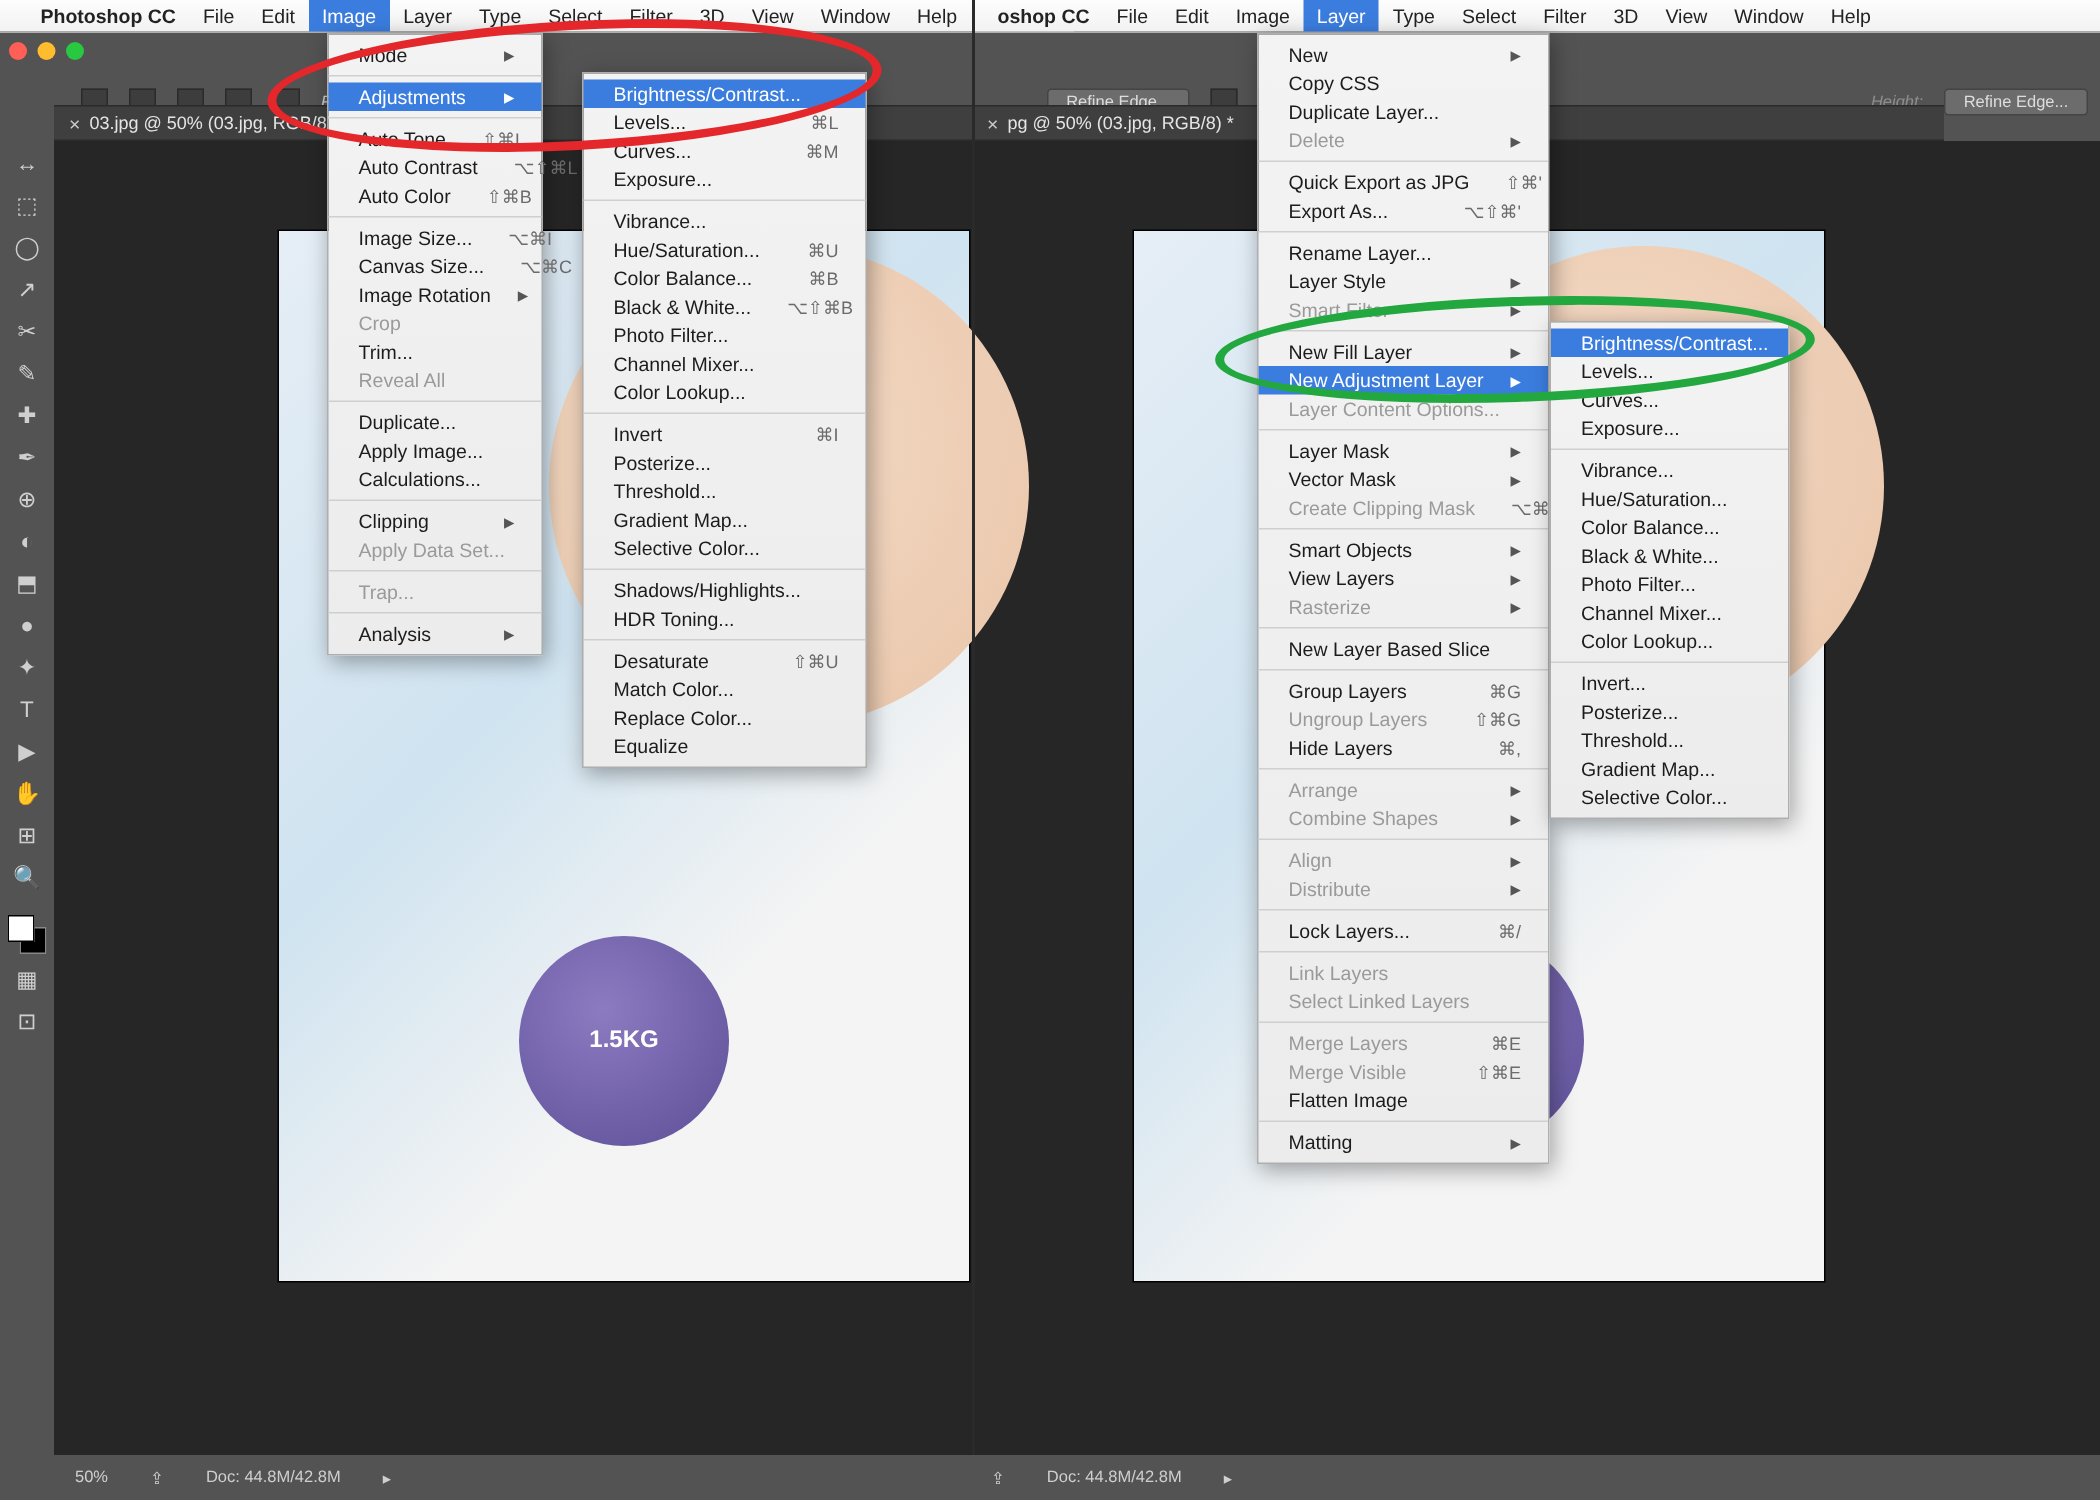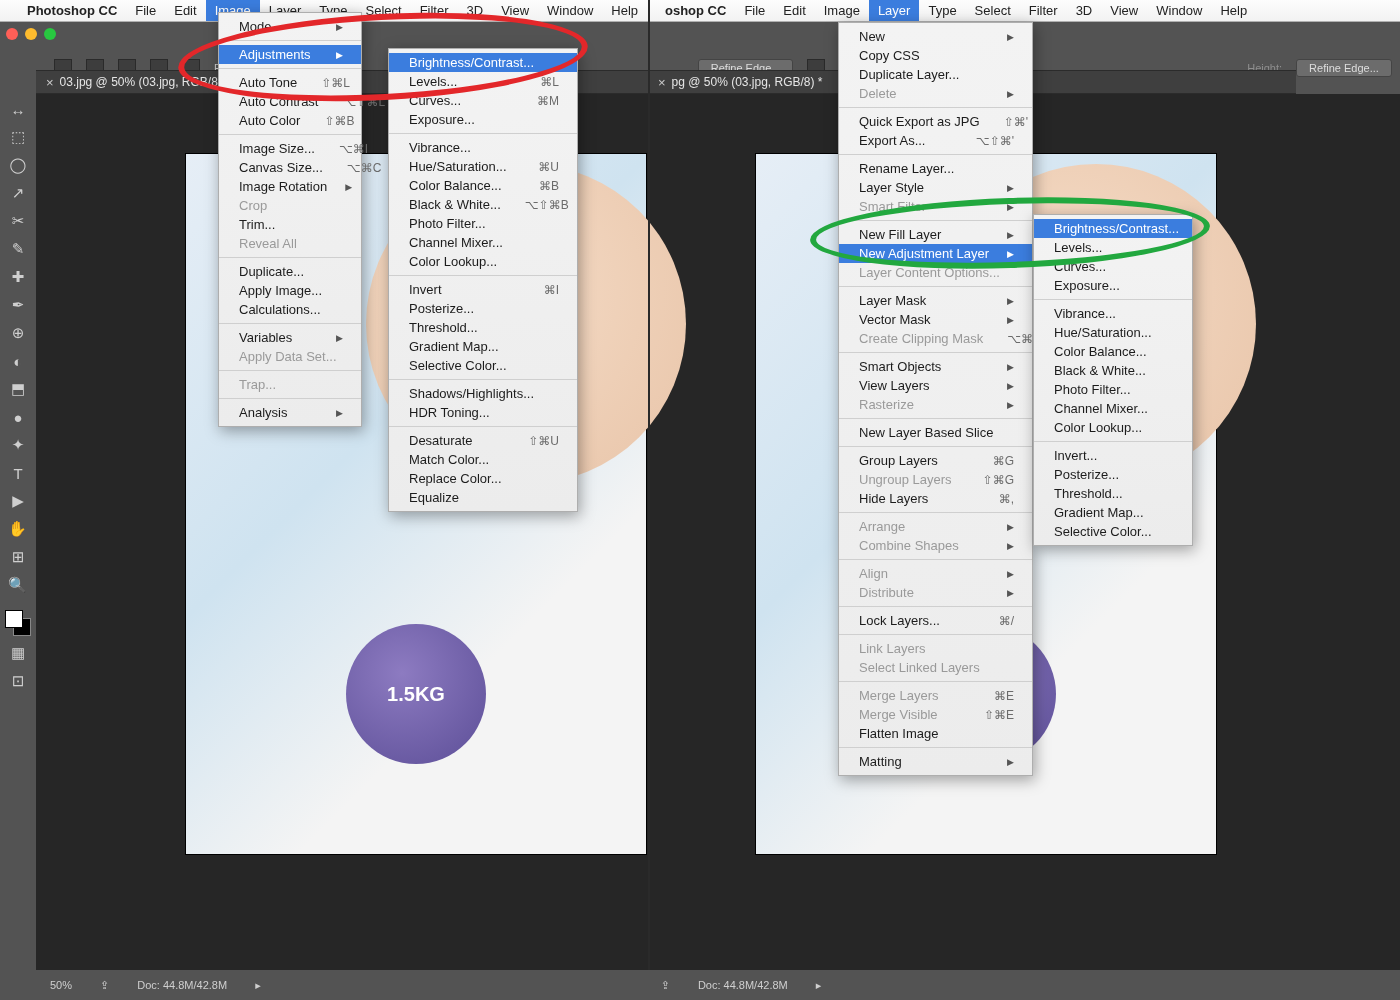--- a/index.html
+++ b/index.html
@@ -14,42 +14,42 @@
 
   
   .winbtn { position:absolute; top:24px; left:6px; display:flex; gap:7px; align-items:center; height:20px;}
   .dot { width:12px;height:12px;border-radius:50%;}
   .dot.r{background:#ff5f57;} .dot.y{background:#febc2e;} .dot.g{background:#28c840;}
 
   
   .optbar { position:absolute; top:51px; height:34px; left:0; background:#535353; display:flex; align-items:center; gap:14px; padding-left:54px; font-size:11px; color:#d8d8d8;}
   .optbar .ico { width:18px;height:18px;background:#3d3d3d;border:1px solid #2a2a2a;}
   .optbar .btn { background:#6c6c6c;color:#ddd;border:1px solid #444;border-radius:3px;padding:2px 12px;font-size:11px;}
-  .optbar .field{color:#cfcfcf;}
+  .optbar .field{color:#cfcfcf;font-style:italic;}
 
   
   .tabstrip { position:absolute; top:70px; height:24px; left:36px; background:#3f3f3f; display:flex; align-items:center; padding:0 10px; border-top:1px solid #2b2b2b; border-bottom:1px solid #2b2b2b;}
   .tabstrip .close{margin-right:6px;color:#ccc;}
   .tabstrip .name{font-size:12px;color:#e5e5e5;}
 
   
   .tools { position:absolute; top:94px; left:0; width:36px; bottom:30px; background:#535353; display:flex; flex-direction:column; align-items:center; padding-top:4px; gap:6px;}
   .tools .t { width:24px;height:22px;color:#cfcfcf;display:flex;align-items:center;justify-content:center;font-size:15px;}
   .tools .swatch{margin-top:8px;width:26px;height:26px;position:relative;}
   .tools .swatch .fg{position:absolute;top:0;left:0;width:18px;height:18px;background:#fff;border:1px solid #000;}
   .tools .swatch .bg{position:absolute;bottom:0;right:0;width:18px;height:18px;background:#000;border:1px solid #888;}
 
   
   .canvas { position:absolute; left:36px; top:94px; right:0; bottom:30px; background:#262626;}
   .photo { position:absolute; background:linear-gradient(135deg,#e6eef6 0%,#cfe3f0 40%,#f4f4f4 70%); box-shadow:0 0 0 1px #000;}
   .photo.left { left:150px; top:60px; width:460px; height:700px;}
   .photo.right{ left:720px; top:60px; width:460px; height:700px;}
   
   .photo::before{content:"";position:absolute;right:-40px;top:10px;width:320px;height:320px;border-radius:50%;background:radial-gradient(circle at 40% 40%,#f5dcc7,#e8c4a8);} 
-  .dumb { position:absolute; left:160px; top:470px; width:140px; height:140px; background:radial-gradient(circle at 40% 35%,#8d7bc1,#5c4e97); border-radius:50%; color:#fff; display:flex;align-items:center;justify-content:center; font-weight:600; font-size:20px;}
+  .dumb { position:absolute; left:160px; top:470px; width:140px; height:140px; background:radial-gradient(circle at 40% 35%,#8d7bc1,#5c4e97); border-radius:50%; color:#fff; display:flex;align-items:center;justify-content:center; font-weight:600; font-size:16px;}
 
   
   .status { position:absolute; bottom:0; left:0; right:0; height:30px; background:#535353; display:flex; align-items:center; gap:40px; padding-left:50px; font-size:11px; color:#cfcfcf;}
   .status .grp{display:flex;gap:28px;align-items:center;}
 
   
   .menu { position:absolute; background:linear-gradient(#f3f3f3,#ececec); border:1px solid #aeaeae; box-shadow:2px 4px 14px rgba(0,0,0,.35); font-size:13px; color:#1c1c1c; padding:4px 0;}
   .menu .row { display:flex; align-items:center; justify-content:space-between; height:19px; padding:0 18px 0 20px; white-space:nowrap;}
   .menu .row.sub::after{content:"▶";font-size:9px;color:#555;margin-left:18px;}
   .menu .row.dis{color:#9a9a9a;}
@@ -184,21 +184,21 @@
     <span>Doc: 44.8M/42.8M</span>
     <span>▸</span>
   </div>
   <div class="grp" style="margin-left:360px">
     <span>⇪</span>
     <span>Doc: 44.8M/42.8M</span>
     <span>▸</span>
   </div>
 </div>
 
-<div class="menu" style="left:218px; top:12px; width:144px">
+<div class="menu" style="left:218px; top:22px; width:144px">
   <div class="row sub">
       <span>Mode</span>
     </div>
   <hr>
   <div class="row sub hl">
       <span>Adjustments</span>
     </div>
   <hr>
   <div class="row">
       <span>Auto Tone</span>
@@ -238,21 +238,21 @@
       <span>Duplicate...</span>
     </div>
   <div class="row">
       <span>Apply Image...</span>
     </div>
   <div class="row">
       <span>Calculations...</span>
     </div>
   <hr>
   <div class="row sub">
-      <span>Variables</span>
+      <span>Clipping</span>
     </div>
   <div class="row dis">
       <span>Apply Data Set...</span>
     </div>
   <hr>
   <div class="row dis">
       <span>Trap...</span>
     </div>
   <hr>
   <div class="row sub">

